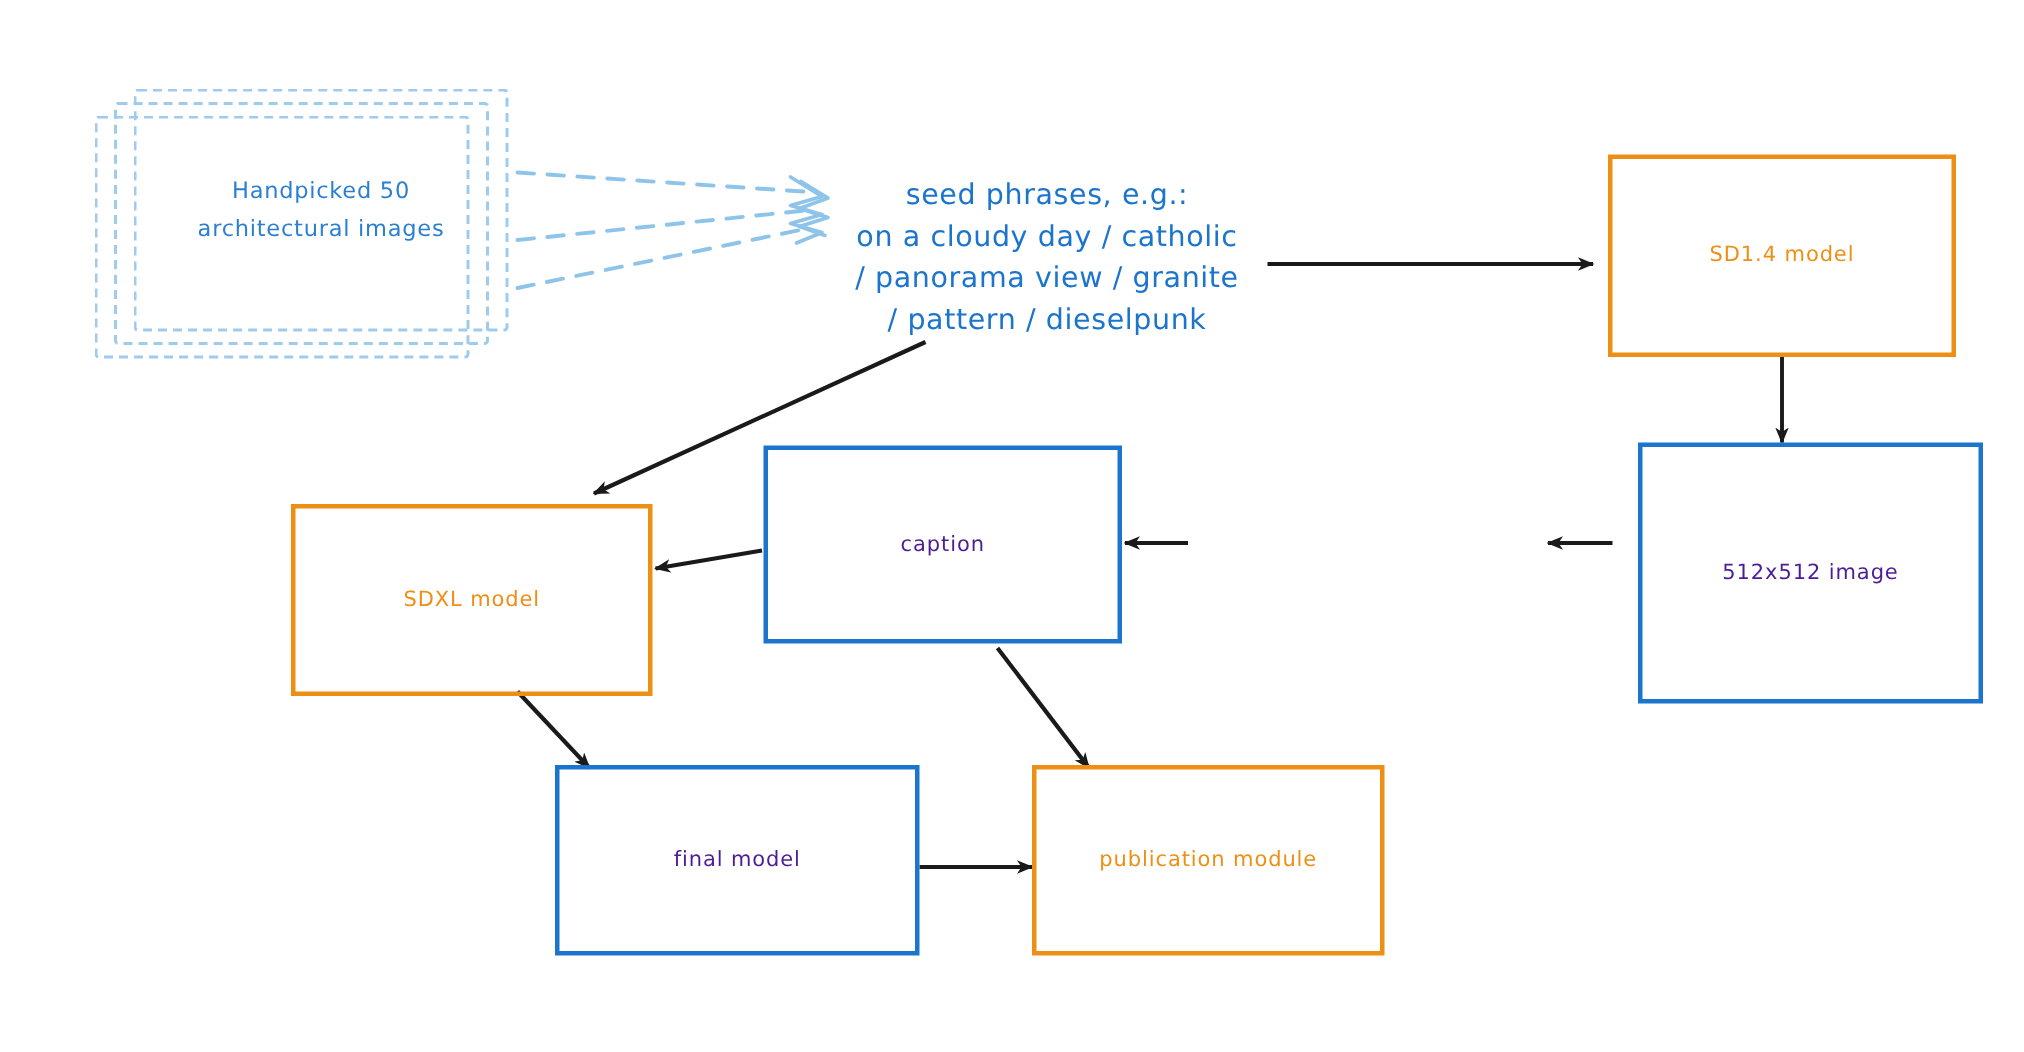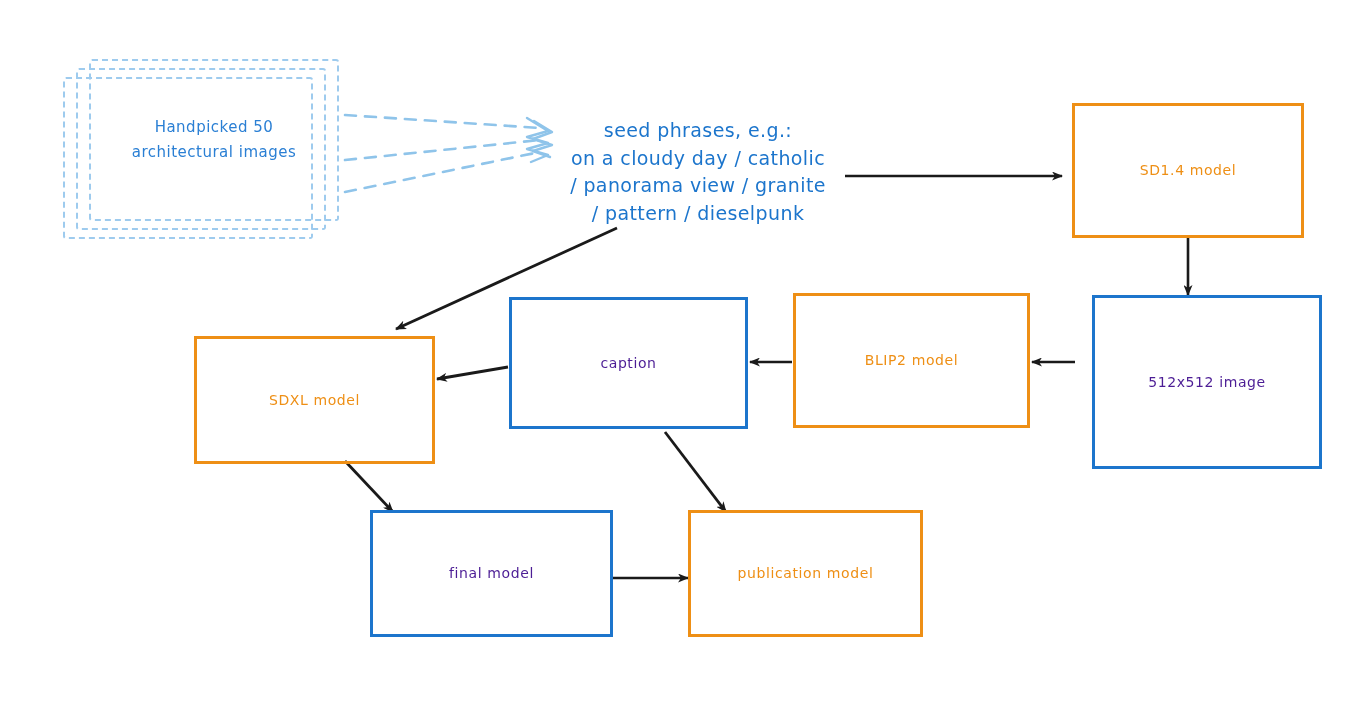--- a/index.html
+++ b/index.html
@@ -141,33 +141,30 @@
 / pattern / dieselpunk</div>
 
   <div class="node node-orange" style="left:1072px; top:103px; width:232px; height:135px;">
     <span class="node-label">SD1.4 model</span>
   </div>
 
   <div class="node node-blue" style="left:1075px; top:295px; width:230px; height:174px;margin-left:17px;">
     <span class="node-label">512x512 image</span>
   </div>
 
-  <div class="node node-orange" style="left:793px; top:293px; width:237px; height:135px;">
-    <span class="node-label">BLIP2 model</span>
-  </div>
 
   <div class="node node-blue" style="left:509px; top:297px; width:239px; height:132px;">
     <span class="node-label">caption</span>
   </div>
 
   <div class="node node-orange" style="left:194px; top:336px; width:241px; height:128px;">
     <span class="node-label">SDXL model</span>
   </div>
 
   <div class="node node-blue" style="left:370px; top:510px; width:243px; height:127px;">
     <span class="node-label">final model</span>
   </div>
 
   <div class="node node-orange" style="left:688px; top:510px; width:235px; height:127px;">
-    <span class="node-label">publication model</span>
+    <span class="node-label">publication module</span>
   </div>
 
 </div>
 
 </body></html>

